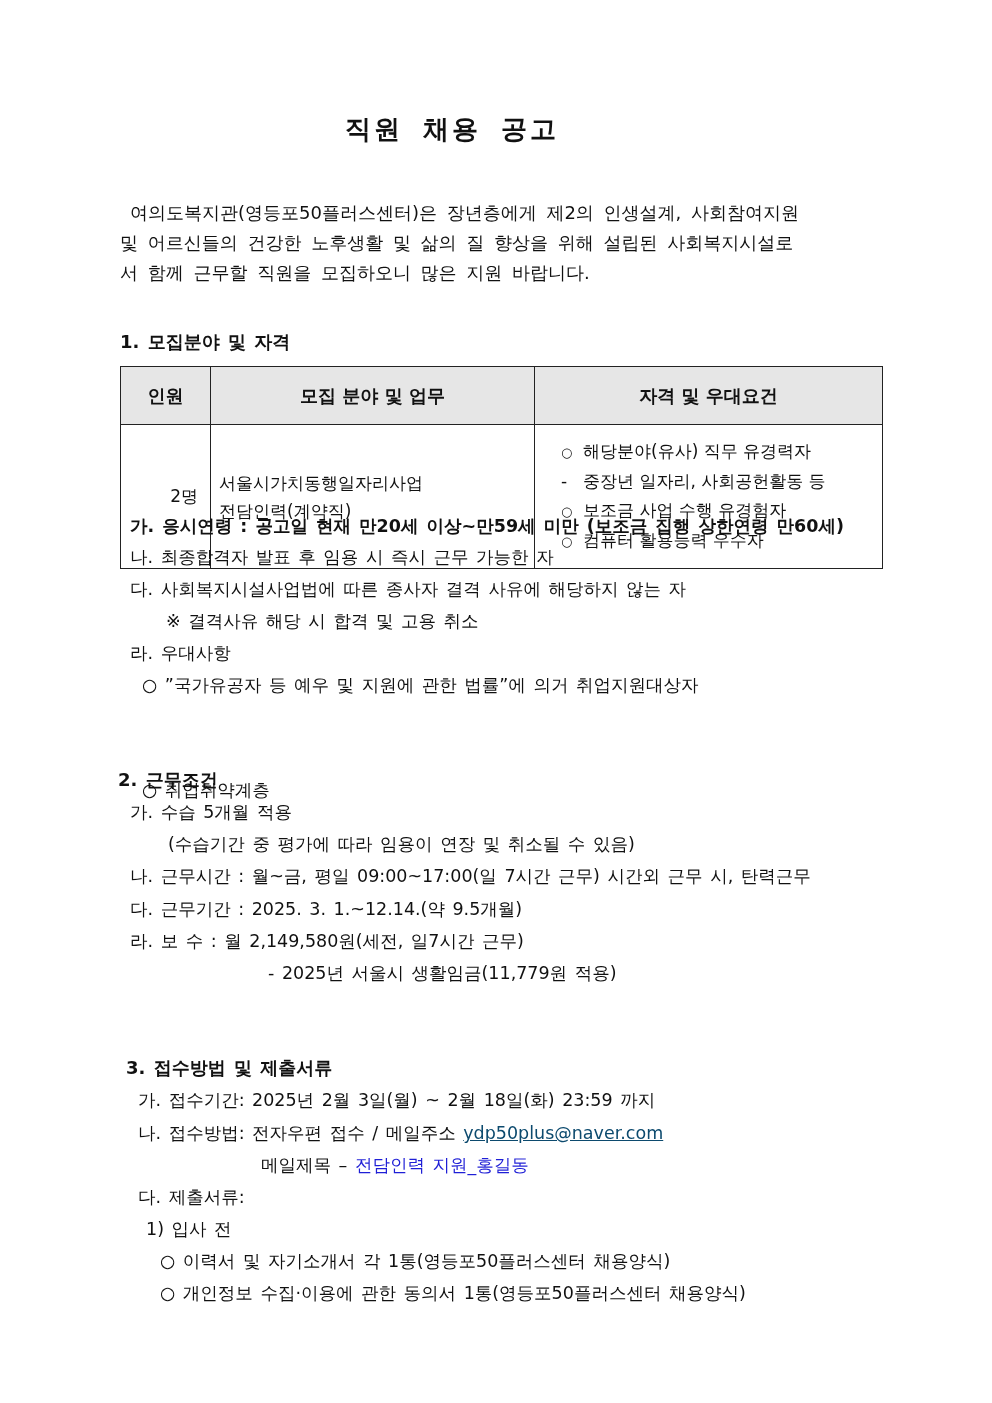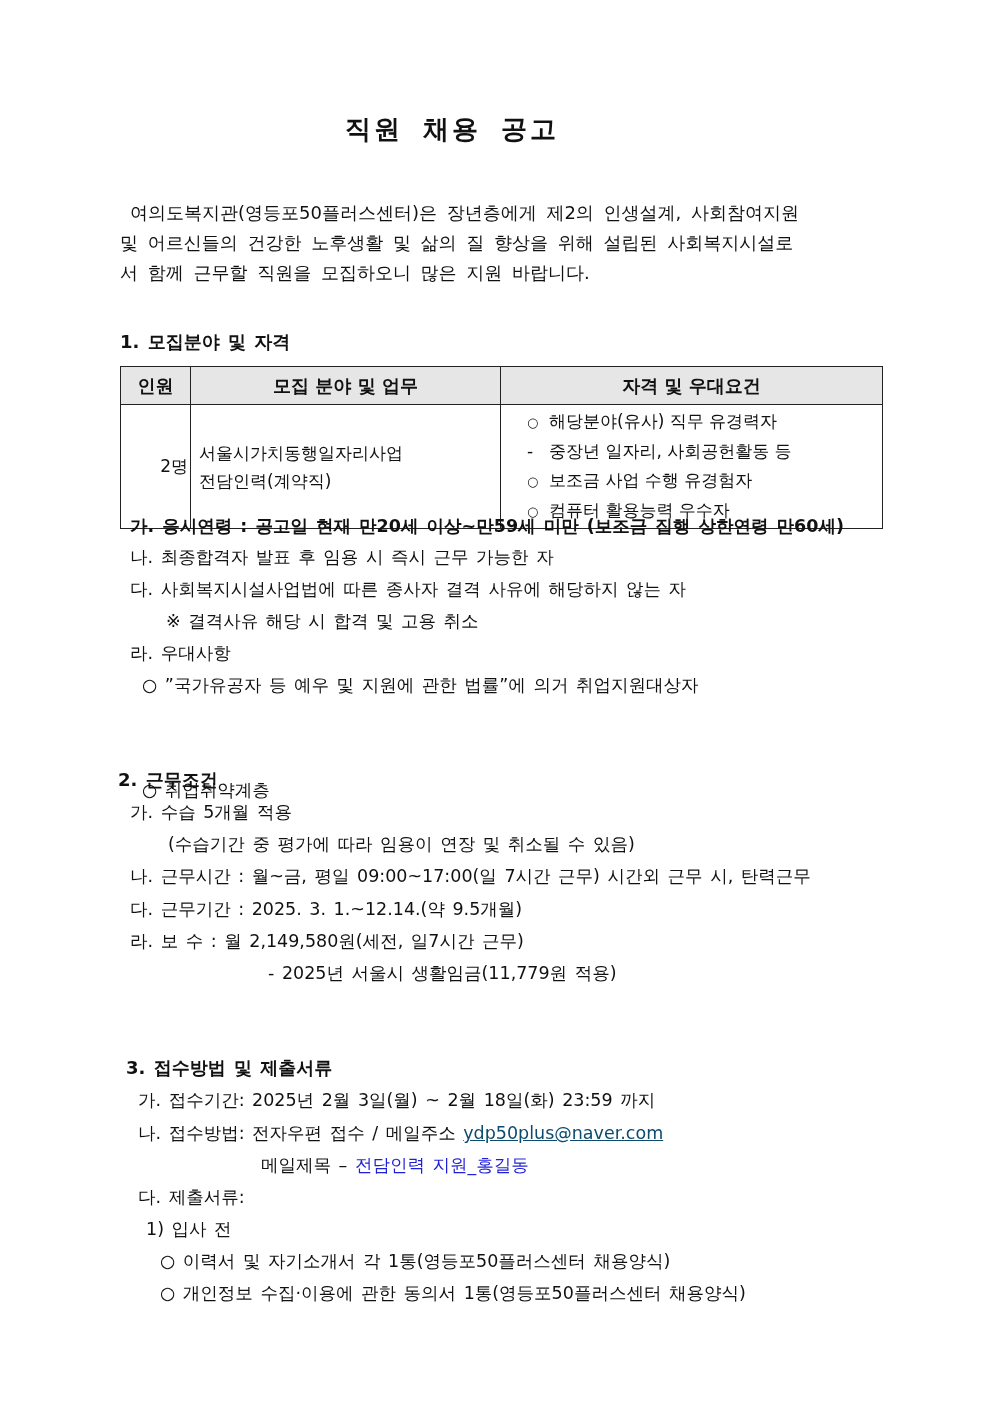--- a/index.html
+++ b/index.html
@@ -61,21 +61,21 @@
     .tbl {
       position: absolute;
       left: 120px;
       top: 366px;
       width: 763px;
       border-collapse: collapse;
       font-size: 17px;
     }
     .tbl th, .tbl td {
       border: 1.2px solid #222;
-      padding: 2px;
+      padding: 12px;
     }
     .tbl th {
       background: #e6e6e6;
       height: 33px;
       font-weight: bold;
       font-size: 18px;
       text-align: center;
     }
     .tbl td { height: 111px; vertical-align: middle; }
     .c1 { width: 65px; text-align: right; }

